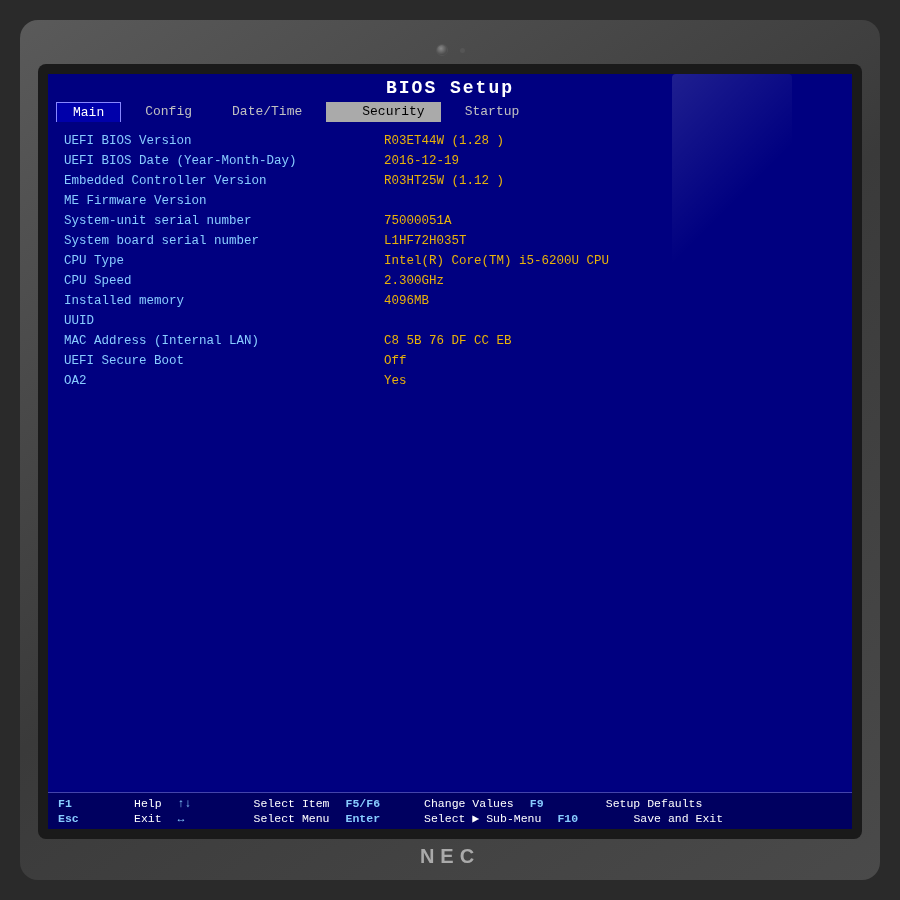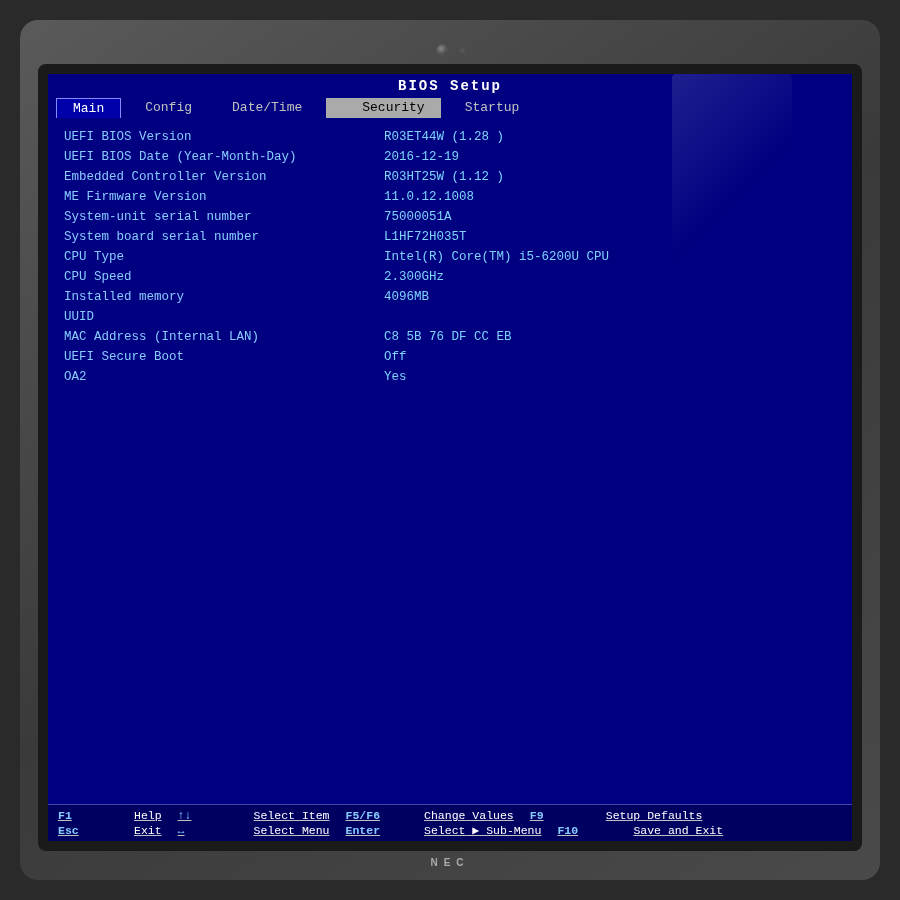--- a/index.html
+++ b/index.html
@@ -80,21 +80,21 @@
       font-size: 13px;
       color: #c0c0c0;
       position: relative;
       overflow: hidden;
     }
 
     .bios-title-bar {
       background: #000080;
       text-align: center;
       color: #ffffff;
-      font-size: 14px;
+      font-size: 18px;
       font-weight: bold;
       padding: 4px 0 2px 0;
       letter-spacing: 2px;
     }
 
     .bios-nav-bar {
       display: flex;
       background: #000080;
       padding: 2px 8px;
       gap: 8px;
@@ -138,40 +138,39 @@
     }
 
     .bios-label {
       color: #88ccff;
       width: 320px;
       flex-shrink: 0;
       font-size: 12.5px;
     }
 
     .bios-value {
-      color: #7dd3fc;
+      color: #eab308;
       font-size: 12.5px;
       flex: 1;
     }
 
     .bios-footer {
       background: #000060;
       border-top: 1px solid #4444aa;
       padding: 4px 10px;
       display: flex;
       flex-direction: column;
       gap: 1px;
     }
 
     .footer-row {
       display: flex;
       gap: 16px;
       align-items: center;
       font-size: 11.5px;
-      text-decoration: underline;
     }
 
     .footer-key {
       color: #88ccff;
       font-weight: bold;
       min-width: 32px;
     }
 
     .footer-desc {
       color: #ffffff;
@@ -181,21 +180,21 @@
     .laptop-bottom-bar {
       width: 100%;
       display: flex;
       justify-content: center;
       align-items: center;
       padding: 6px 0 4px 0;
     }
 
     .nec-logo {
       color: #aaaaaa;
-      font-size: 10px;
+      font-size: 20px;
       letter-spacing: 6px;
       font-family: Arial, sans-serif;
       font-weight: bold;
     }
 
     .glare {
       position: absolute;
       top: 0;
       right: 60px;
       width: 120px;
@@ -237,21 +236,20 @@
           <div class="bios-row">
             <span class="bios-label">UEFI BIOS Date (Year-Month-Day)</span>
             <span class="bios-value">2016-12-19</span>
           </div>
           <div class="bios-row">
             <span class="bios-label">Embedded Controller Version</span>
             <span class="bios-value">R03HT25W (1.12 )</span>
           </div>
           <div class="bios-row">
             <span class="bios-label">ME Firmware Version</span>
-            <span class="bios-value">11.0.12.1008</span>
           </div>
           <div class="bios-row">
             <span class="bios-label">System-unit serial number</span>
             <span class="bios-value">75000051A</span>
           </div>
           <div class="bios-row">
             <span class="bios-label">System board serial number</span>
             <span class="bios-value">L1HF72H035T</span>
           </div>
           <div class="bios-row">

